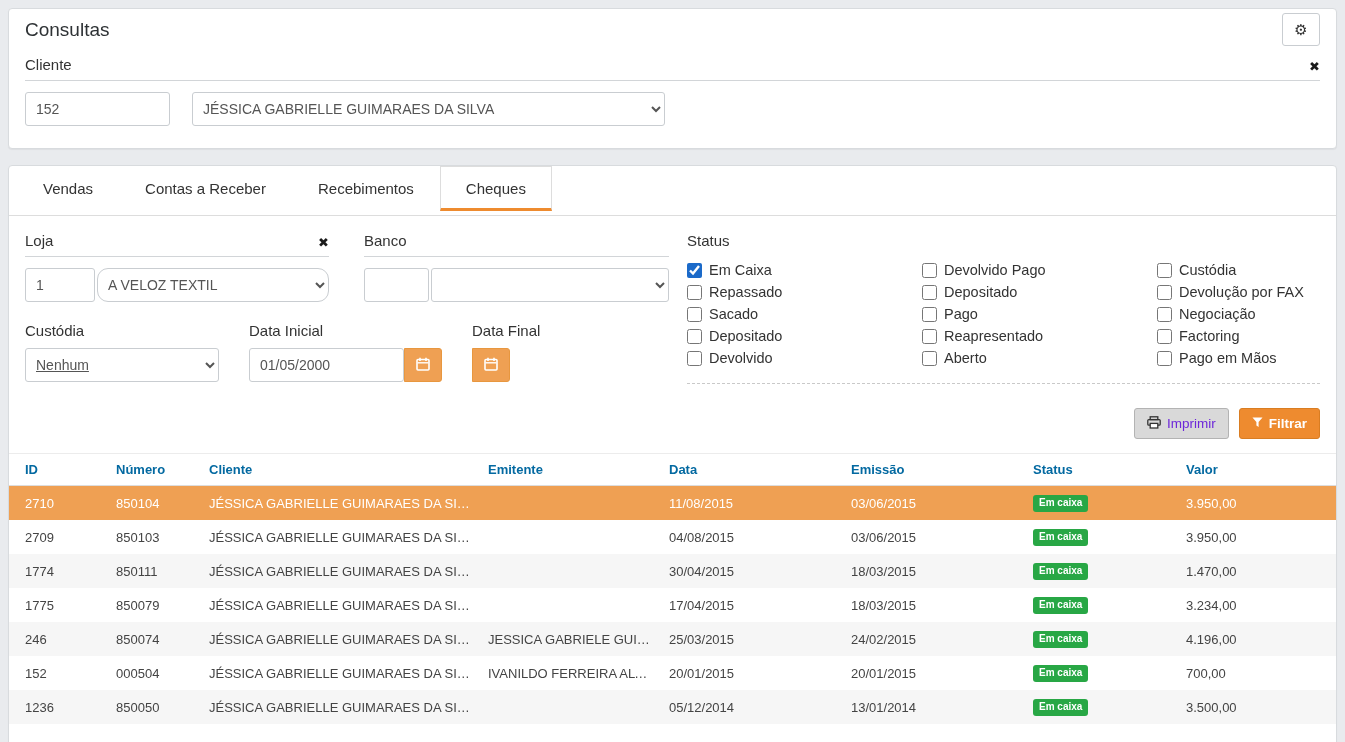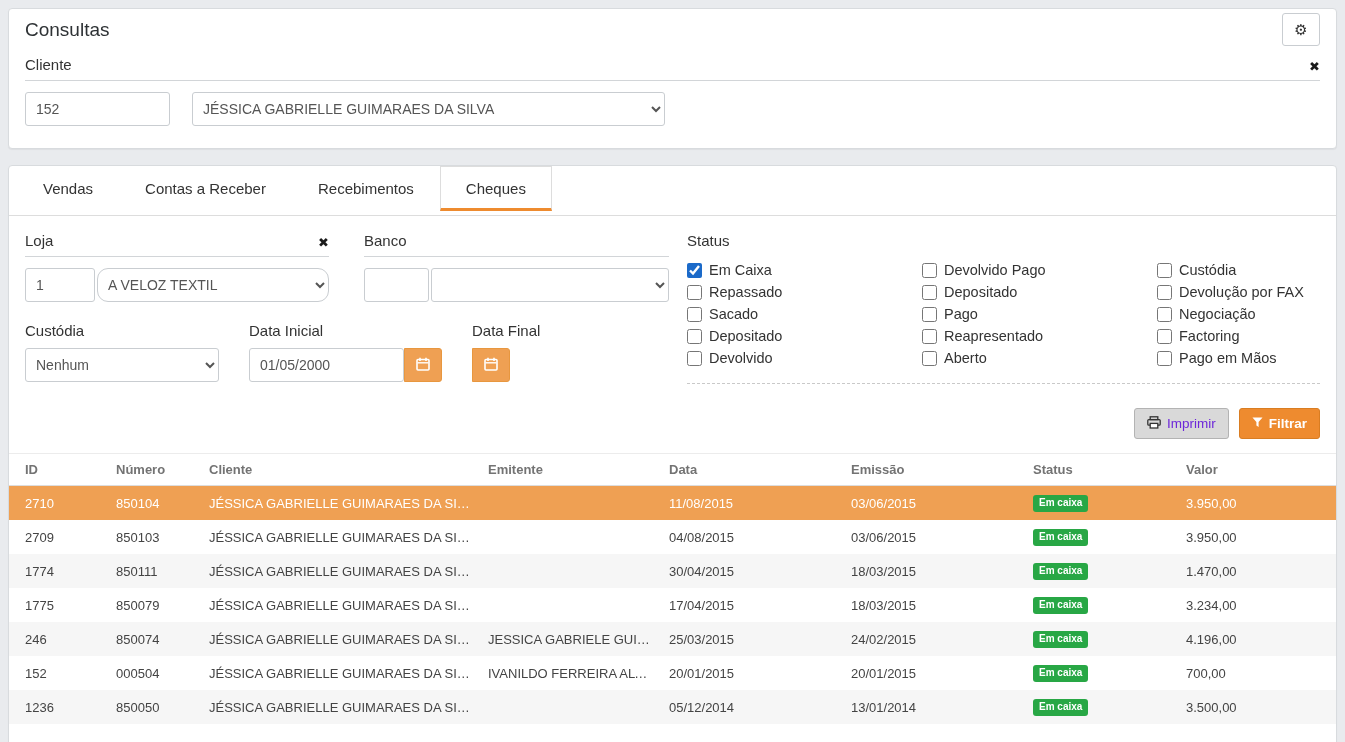--- a/index.html
+++ b/index.html
@@ -61,21 +61,21 @@
   .row-a { display: flex; }
   .loja-group { width: 304px; margin-right: 35px; }
   .banco-group { width: 305px; }
   .loja-code { width: 70px; }
   .loja-select { width: 232px; margin-left: 2px; border-radius: 11px; }
   .banco-code { width: 65px; }
   .banco-select { width: 238px; margin-left: 2px; }
   .row-b { display: flex; margin-top: 20px; }
   .plain-label { display: block; font-size: 15px; color: #333; margin-bottom: 9px; }
   .periodo-group { width: 194px; margin-right: 30px; }
-  .periodo-select { width: 194px; }
+  .periodo-select { width: 194px; text-decoration: underline; }
   .date-group { width: 193px; margin-right: 30px; }
   .date-group:last-child { margin-right: 0; }
   .date-wrap { display: flex; }
   .date-input { width: 155px; background: #ececec; border-radius: 3px 0 0 3px; border-right: 0; }
   .cal-btn {
     width: 38px; height: 34px; background: var(--orange-light); border: 1px solid #e8973f;
     border-radius: 0 3px 3px 0; cursor: pointer; display: flex; align-items: center; justify-content: center;
   }
   .status-group { flex: 1; border-bottom: 1px dashed #c9c9c9; padding-bottom: 14px; }
   .status-label { font-size: 15px; color: #333; margin-bottom: 10px; }
@@ -90,21 +90,21 @@
   .btn {
     height: 31px; display: inline-flex; align-items: center; gap: 6px; padding: 0 12px;
     font-size: 13.5px; border-radius: 3px; cursor: pointer; font-family: inherit;
   }
   .btn-imprimir { background: #d9d9d9; border: 1px solid #b3b3b3; color: #6d28d9; }
   .btn-filtrar { background: var(--orange); border: 1px solid #d97d22; color: #fff; font-weight: bold; }
 
   
   table { width: 100%; border-collapse: collapse; table-layout: fixed; font-size: 13px; }
   thead th {
-    text-align: left; font-weight: 700; color: #737373; padding: 8px;
+    text-align: left; font-weight: 700; color: #0369a1; padding: 8px;
     border-top: 1px solid #ececec; border-bottom: 1px solid #ddd;
     white-space: nowrap; overflow: hidden;
   }
   tbody td {
     padding: 8px; color: #444; vertical-align: middle;
     white-space: nowrap; overflow: hidden; text-overflow: ellipsis;
   }
   th:first-child, td:first-child { padding-left: 16px; }
   th.valor, td.valor { padding-right: 15px; }
   tbody tr { cursor: pointer; }

